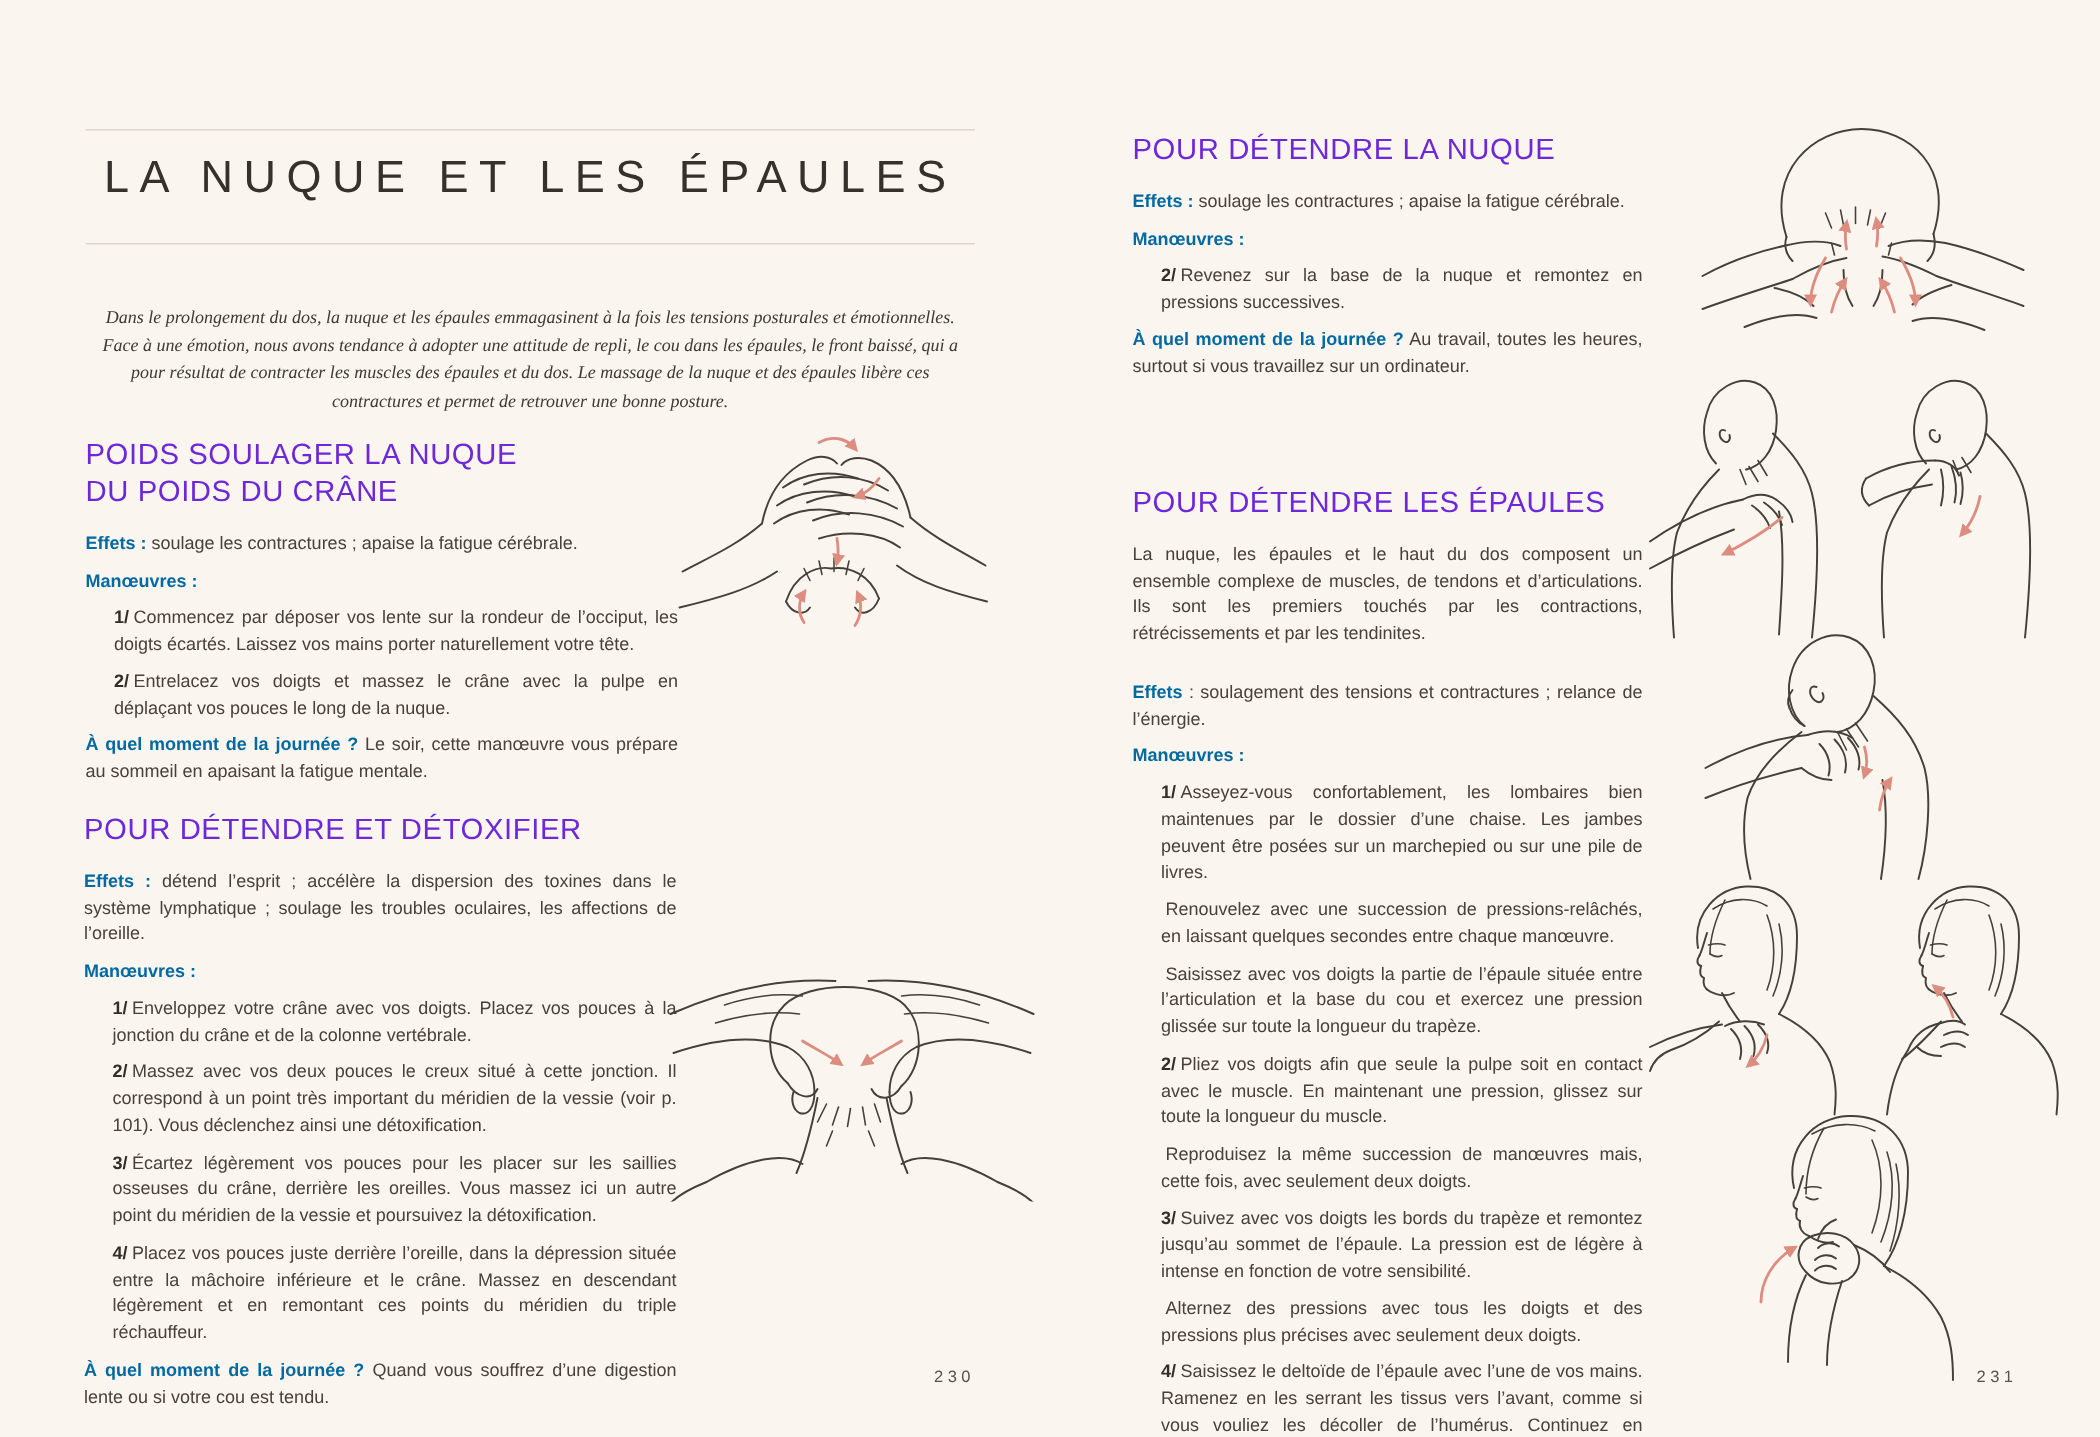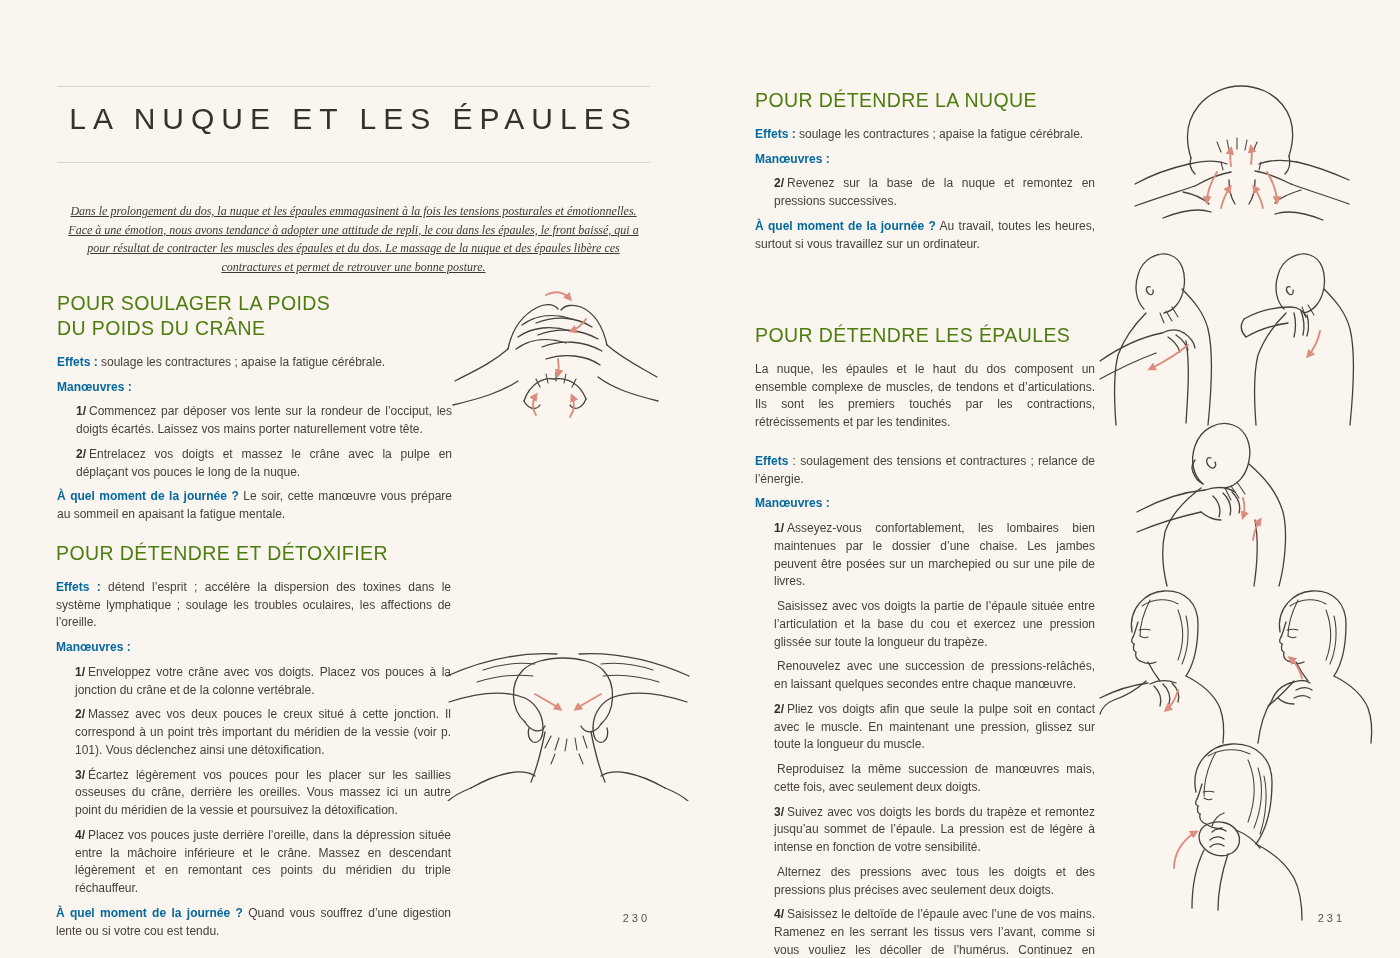--- a/index.html
+++ b/index.html
@@ -10,24 +10,24 @@
     color:#474139;
   }
   .abs{position:absolute;}
   .rule{border-top:1px solid #ddd5c7;height:0;}
   .book-title{
     font-weight:300;font-size:30px;letter-spacing:7px;
     color:#35312b;text-align:center;line-height:1.1;
   }
   .intro{
     font-family:"Liberation Serif","DejaVu Serif",serif;font-style:italic;
-    font-size:12px;line-height:1.55;text-align:center;color:#3e3933;text-decoration:underline;
+    font-size:12px;line-height:1.55;text-align:center;color:#3e3933;
   }
   .sec-h{
-    font-weight:300;font-size:19.5px;letter-spacing:0.4px;color:#4d7c0f;
+    font-weight:300;font-size:19.5px;letter-spacing:0.4px;color:#6d28d9;
     line-height:1.28;white-space:pre-line;margin:0 0 13px 0;
   }
   .body p{margin:0 0 7px 0;font-size:12px;line-height:1.48;text-align:justify;}
   .body p.lead{margin-bottom:21px;}
   .step{padding-left:19px;}
   .blab{font-weight:bold;color:#0369a1;}
   .stepnum{font-weight:bold;color:#332e28;margin-right:3px;}
   .pagenum{font-size:11px;letter-spacing:3px;color:#57524b;text-align:right;}
   svg.illo{display:block;}
   .ink path{fill:none;stroke:#45403a;stroke-width:1.3;stroke-linecap:round;stroke-linejoin:round;}
@@ -45,21 +45,21 @@
   </defs>
 </svg>
 
 <div class="abs rule" style="left:57px;top:86px;width:593px;"></div>
 <h1 class="abs book-title" style="left:57px;top:102px;width:593px;margin:0;">LA NUQUE ET LES ÉPAULES</h1>
 <div class="abs rule" style="left:57px;top:162px;width:593px;"></div>
 
 <p class="abs intro" style="left:62px;top:202px;width:583px;margin:0;">Dans le prolongement du dos, la nuque et les épaules emmagasinent à la fois les tensions posturales et émotionnelles. Face à une émotion, nous avons tendance à adopter une attitude de repli, le cou dans les épaules, le front baissé, qui a pour résultat de contracter les muscles des épaules et du dos. Le massage de la nuque et des épaules libère ces contractures et permet de retrouver une bonne posture.</p>
 
 <div class="abs body" style="left:57px;top:291px;width:395px;">
-  <h2 class="sec-h">POUR SOULAGER LA POIDS
+  <h2 class="sec-h">POIDS SOULAGER LA NUQUE
 DU POIDS DU CRÂNE</h2>
   <p><span class="blab">Effets :</span> <span>soulage les contractures ; apaise la fatigue cérébrale.</span></p>
   <p><span class="blab">Manœuvres :</span></p>
   <p class="step"><span class="stepnum">1/</span><span>Commencez par déposer vos lente sur la rondeur de l’occiput, les doigts écartés. Laissez vos mains porter naturellement votre tête.</span></p>
   <p class="step"><span class="stepnum">2/</span><span>Entrelacez vos doigts et massez le crâne avec la pulpe en déplaçant vos pouces le long de la nuque.</span></p>
   <p><span class="blab">À quel moment de la journée ?</span> <span>Le soir, cette manœuvre vous prépare au sommeil en apaisant la fatigue mentale.</span></p>
 </div>
 
 <svg class="abs illo" style="left:452px;top:283px;" width="208" height="152" viewBox="0 0 208 152">
   <g class="ink">
@@ -186,22 +186,22 @@
     <path d="M130,128 C128,120 125,113 121,107" marker-end="url(#ah)"></path>
   </g>
 </svg>
 
 <div class="abs body" style="left:755px;top:323px;width:340px;">
   <h2 class="sec-h">POUR DÉTENDRE LES ÉPAULES</h2>
   <p class="lead">La nuque, les épaules et le haut du dos composent un ensemble complexe de muscles, de tendons et d’articulations. Ils sont les premiers touchés par les contractions, rétrécissements et par les tendinites.</p>
   <p><span class="blab">Effets</span><span> : </span><span>soulagement des tensions et contractures ; relance de l’énergie.</span></p>
   <p><span class="blab">Manœuvres :</span></p>
   <p class="step"><span class="stepnum">1/</span><span>Asseyez-vous confortablement, les lombaires bien maintenues par le dossier d’une chaise. Les jambes peuvent être posées sur un marchepied ou sur une pile de livres.</span></p>
+  <p class="step"><span class="stepnum"></span><span>Renouvelez avec une succession de pressions-relâchés, en laissant quelques secondes entre chaque manœuvre.</span></p>
   <p class="step"><span class="stepnum"></span><span>Saisissez avec vos doigts la partie de l’épaule située entre l’articulation et la base du cou et exercez une pression glissée sur toute la longueur du trapèze.</span></p>
-  <p class="step"><span class="stepnum"></span><span>Renouvelez avec une succession de pressions-relâchés, en laissant quelques secondes entre chaque manœuvre.</span></p>
   <p class="step"><span class="stepnum">2/</span><span>Pliez vos doigts afin que seule la pulpe soit en contact avec le muscle. En maintenant une pression, glissez sur toute la longueur du muscle.</span></p>
   <p class="step"><span class="stepnum"></span><span>Reproduisez la même succession de manœuvres mais, cette fois, avec seulement deux doigts.</span></p>
   <p class="step"><span class="stepnum">3/</span><span>Suivez avec vos doigts les bords du trapèze et remontez jusqu’au sommet de l’épaule. La pression est de légère à intense en fonction de votre sensibilité.</span></p>
   <p class="step"><span class="stepnum"></span><span>Alternez des pressions avec tous les doigts et des pressions plus précises avec seulement deux doigts.</span></p>
   <p class="step"><span class="stepnum">4/</span><span>Saisissez le deltoïde de l’épaule avec l’une de vos mains. Ramenez en les serrant les tissus vers l’avant, comme si vous vouliez les décoller de l’humérus. Continuez en descendant et en remontant jusqu’au coude.</span></p>
 
 </div>
 
 <svg class="abs illo" style="left:1098px;top:249px;" width="268" height="178" viewBox="0 0 268 178">
   <g class="ink">

